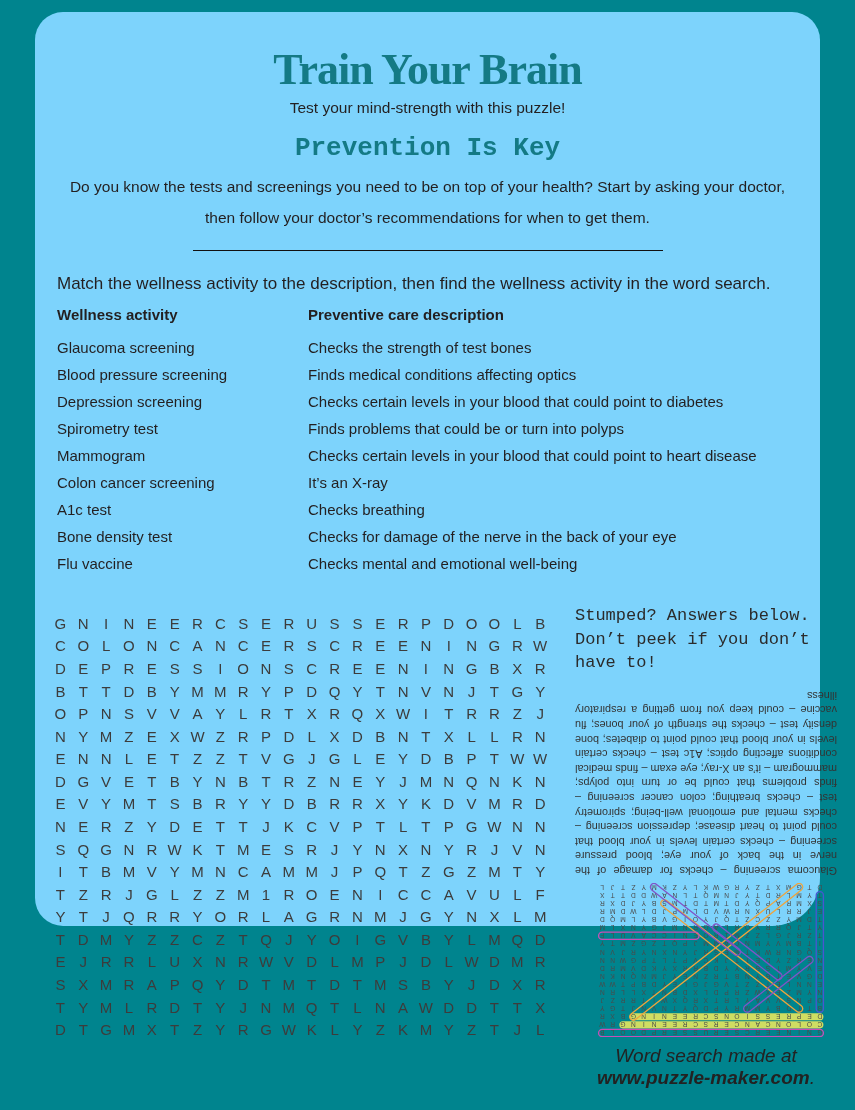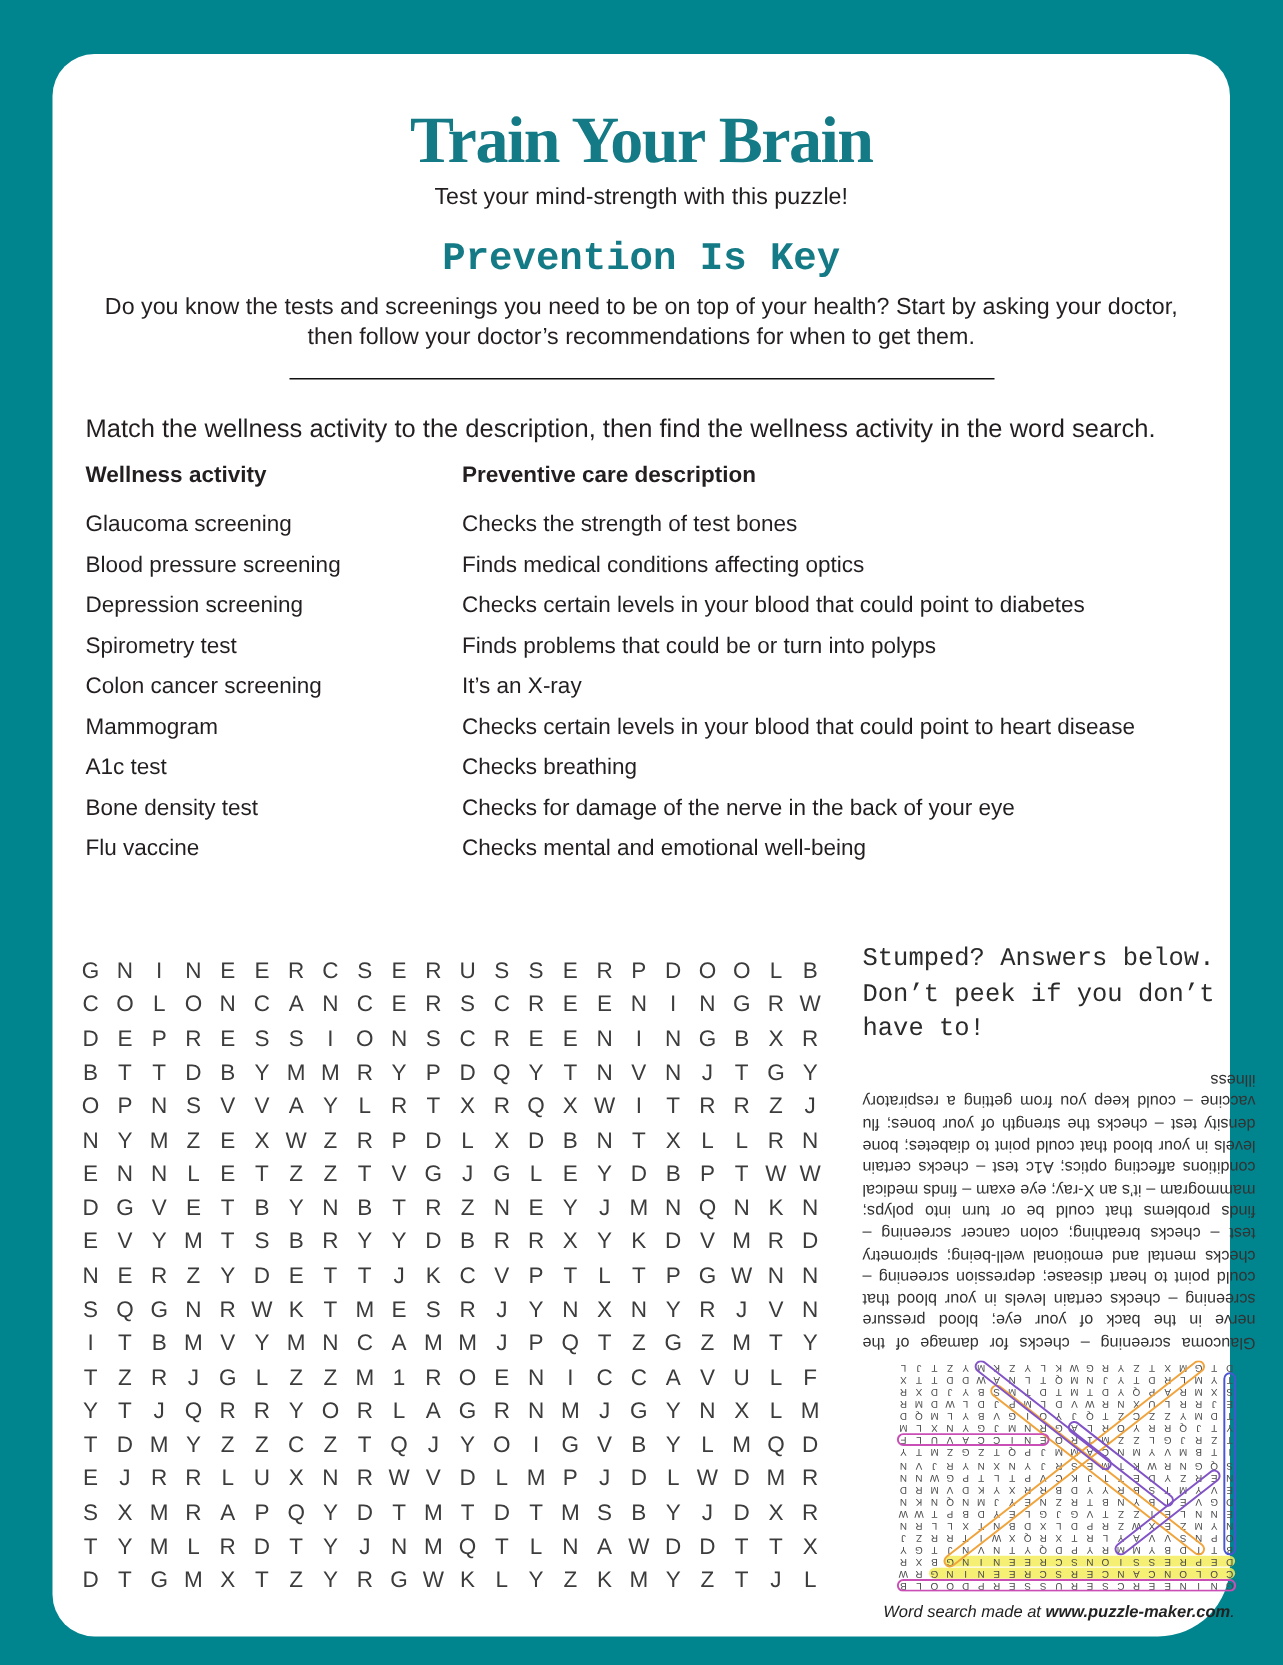--- a/index.html
+++ b/index.html
@@ -1,25 +1,25 @@
 <!DOCTYPE html>
 <html style="--teal: #00848E; --hteal: #147A85;"><head>
 <meta charset="utf-8">
 <style>
   html,body{margin:0;padding:0;}
   body{width:855px;height:1110px;background:var(--teal,#00848E);
        font-family:"Liberation Sans",sans-serif;color:#231F20;position:relative;overflow:hidden;}
-  .card{position:absolute;left:35px;top:36px;width:785px;height:1055px;background:#ffffff;
+  .card{position:absolute;left:35px;top:12px;width:785px;height:914px;background:#7dd3fc;
         border-radius:28px 28px 48px 28px;}
   .title{margin:36px 0 0 0;text-align:center;font-family:"Liberation Serif",serif;
          font-weight:bold;font-size:44px;line-height:44px;letter-spacing:-1px;color:var(--hteal,#147A85);}
   .subtitle{margin:6px 0 0 0;text-align:center;font-size:15.5px;line-height:20px;color:#231F20;}
   .section-heading{margin:15px 0 0 0;text-align:center;font-family:Liberation Mono, monospace;
          font-weight:bold;font-size:26px;line-height:30px;color:var(--hteal,#147A85);}
-  .intro{margin:8px auto 0 auto;width:740px;text-align:center;font-size:15.5px;line-height:20px;}
+  .intro{margin:8px auto 0 auto;width:740px;text-align:center;font-size:15.5px;line-height:31px;}
   .divider{margin:17px auto 0 auto;width:470px;border-top:1.5px solid #111;height:0;}
   .instructions{margin:22px 0 0 22px;font-size:17px;line-height:21px;}
   .match-table{margin:10px 0 0 22px;font-size:15px;}
   .mhead{display:flex;font-weight:bold;line-height:21px;}
   .mhead .c1{width:251px;flex:none;}
   .mrows{margin-top:9px;}
   .mrow{display:flex;line-height:27px;}
   .mrow .c1{width:251px;flex:none;}
   
   .grid-main{position:absolute;left:14px;top:600px;display:grid;
@@ -31,21 +31,21 @@
   .stumped{margin:0;font-size:17px;line-height:23.5px;color:#2B2B2B;font-family:Liberation Mono, monospace;}
   .answer-text{margin-top:13px;font-size:10.8px;line-height:14.6px;color:#333;
                text-align:justify;transform:rotate(180deg);}
   .mini-wrap{position:relative;margin:6px 0 0 22px;width:228px;height:154px;transform:rotate(180deg);}
   .mini-svg{position:absolute;left:0;top:0;width:228px;height:154px;}
   #mini-under{z-index:1;} #mini-over{z-index:3;pointer-events:none;}
   .grid-mini{position:absolute;left:0;top:0;z-index:2;display:grid;
              grid-template-columns:repeat(22,10.364px);grid-auto-rows:8.105px;
              font-size:6.6px;color:#4a4a4a;}
   .grid-mini span{display:flex;align-items:center;justify-content:center;}
-  .credit{margin:8px 0 0 0;text-align:center;font-size:11px;font-style:italic;color:#222;}
+  .credit{margin:8px 0 0 0;text-align:center;font-size:19px;font-style:italic;color:#222;}
   .credit b{font-weight:bold;}
 </style>
 </head>
 <body>
 
 <div class="card">
   <h1 class="title">Train Your Brain</h1>
   <p class="subtitle">Test your mind-strength with this puzzle!</p>
   <h2 class="section-heading">Prevention Is Key</h2>
   <p class="intro">Do you know the tests and screenings you need to be on top of your health? Start by asking your doctor, then follow your doctor’s recommendations for when to get them.</p>
@@ -68,26 +68,26 @@
         </div>
         <div class="mrow">
           <span class="c1">Depression screening</span>
           <span class="c2">Checks certain levels in your blood that could point to diabetes</span>
         </div>
         <div class="mrow">
           <span class="c1">Spirometry test</span>
           <span class="c2">Finds problems that could be or turn into polyps</span>
         </div>
         <div class="mrow">
+          <span class="c1">Mammogram</span>
+          <span class="c2">Checks certain levels in your blood that could point to heart disease</span>
+        </div>
+        <div class="mrow">
           <span class="c1">Colon cancer screening</span>
           <span class="c2">It’s an X-ray</span>
-        </div>
-        <div class="mrow">
-          <span class="c1">Mammogram</span>
-          <span class="c2">Checks certain levels in your blood that could point to heart disease</span>
         </div>
         <div class="mrow">
           <span class="c1">A1c test</span>
           <span class="c2">Checks breathing</span>
         </div>
         <div class="mrow">
           <span class="c1">Bone density test</span>
           <span class="c2">Checks for damage of the nerve in the back of your eye</span>
         </div>
         <div class="mrow">

